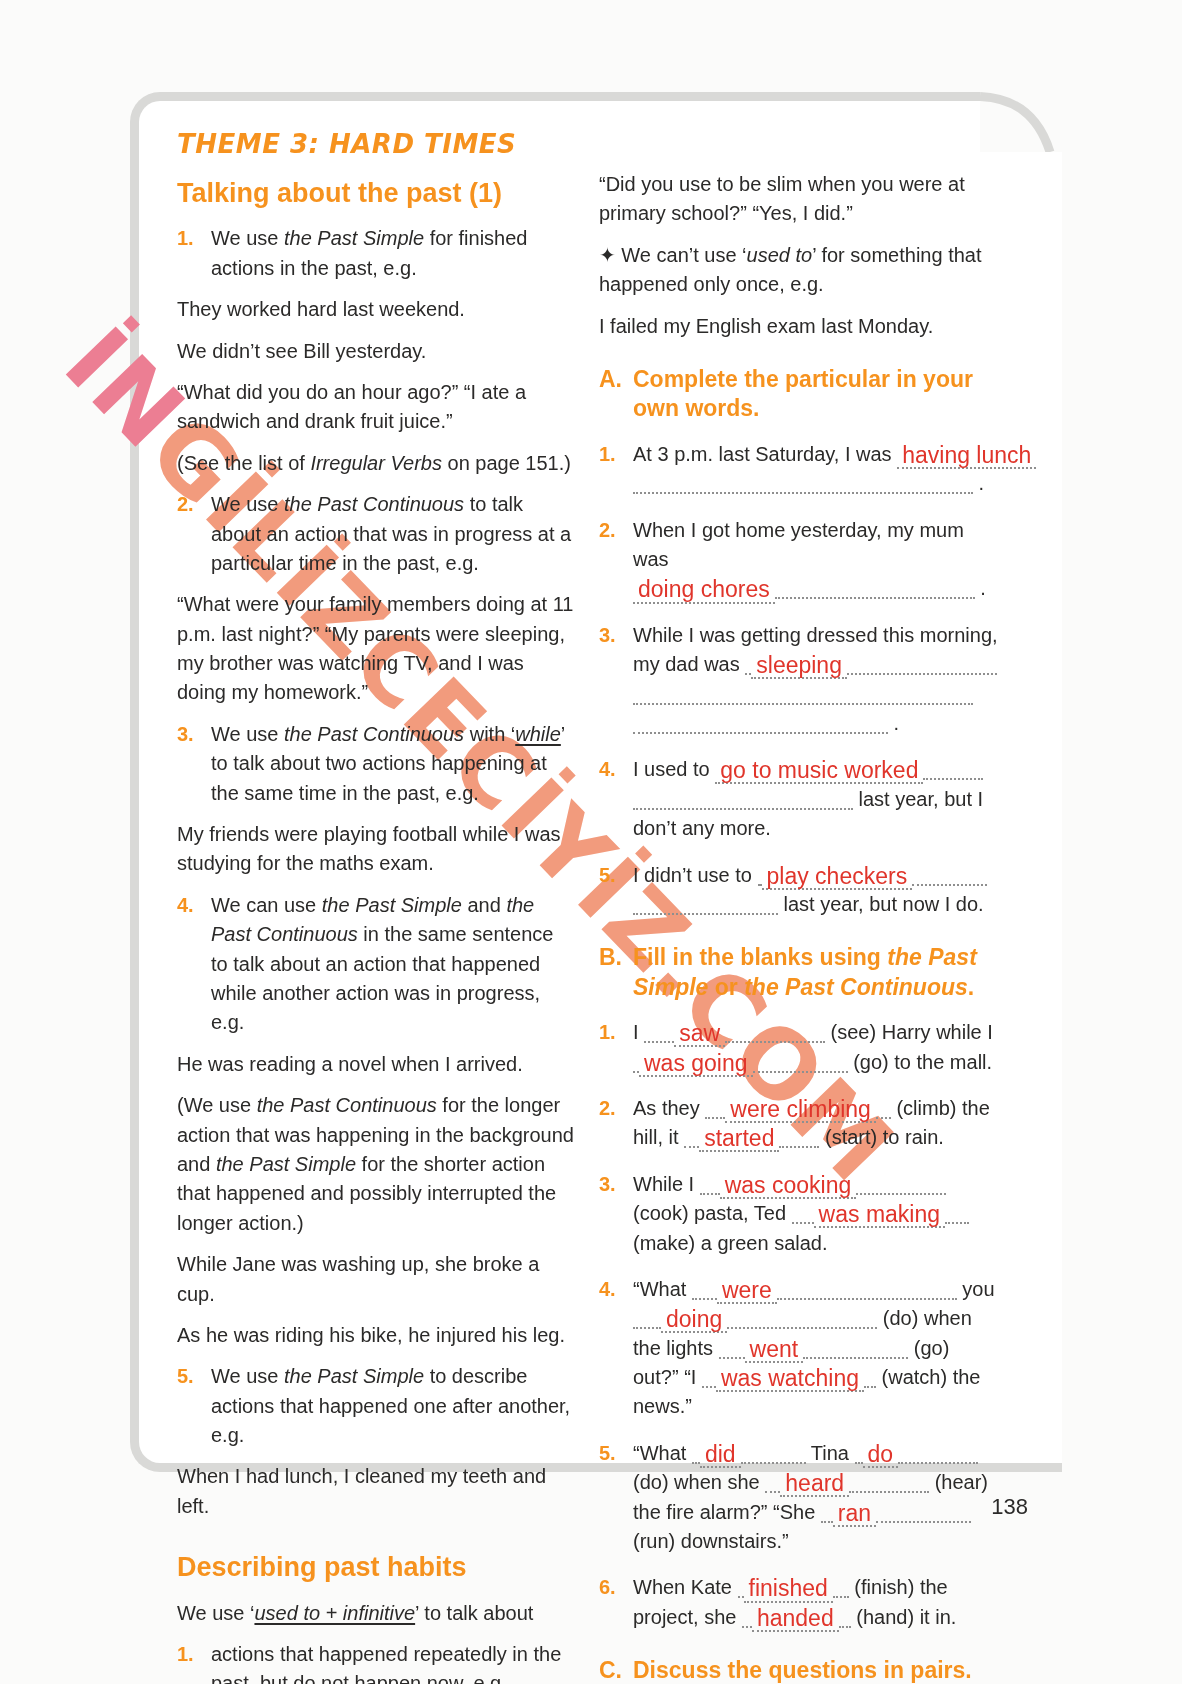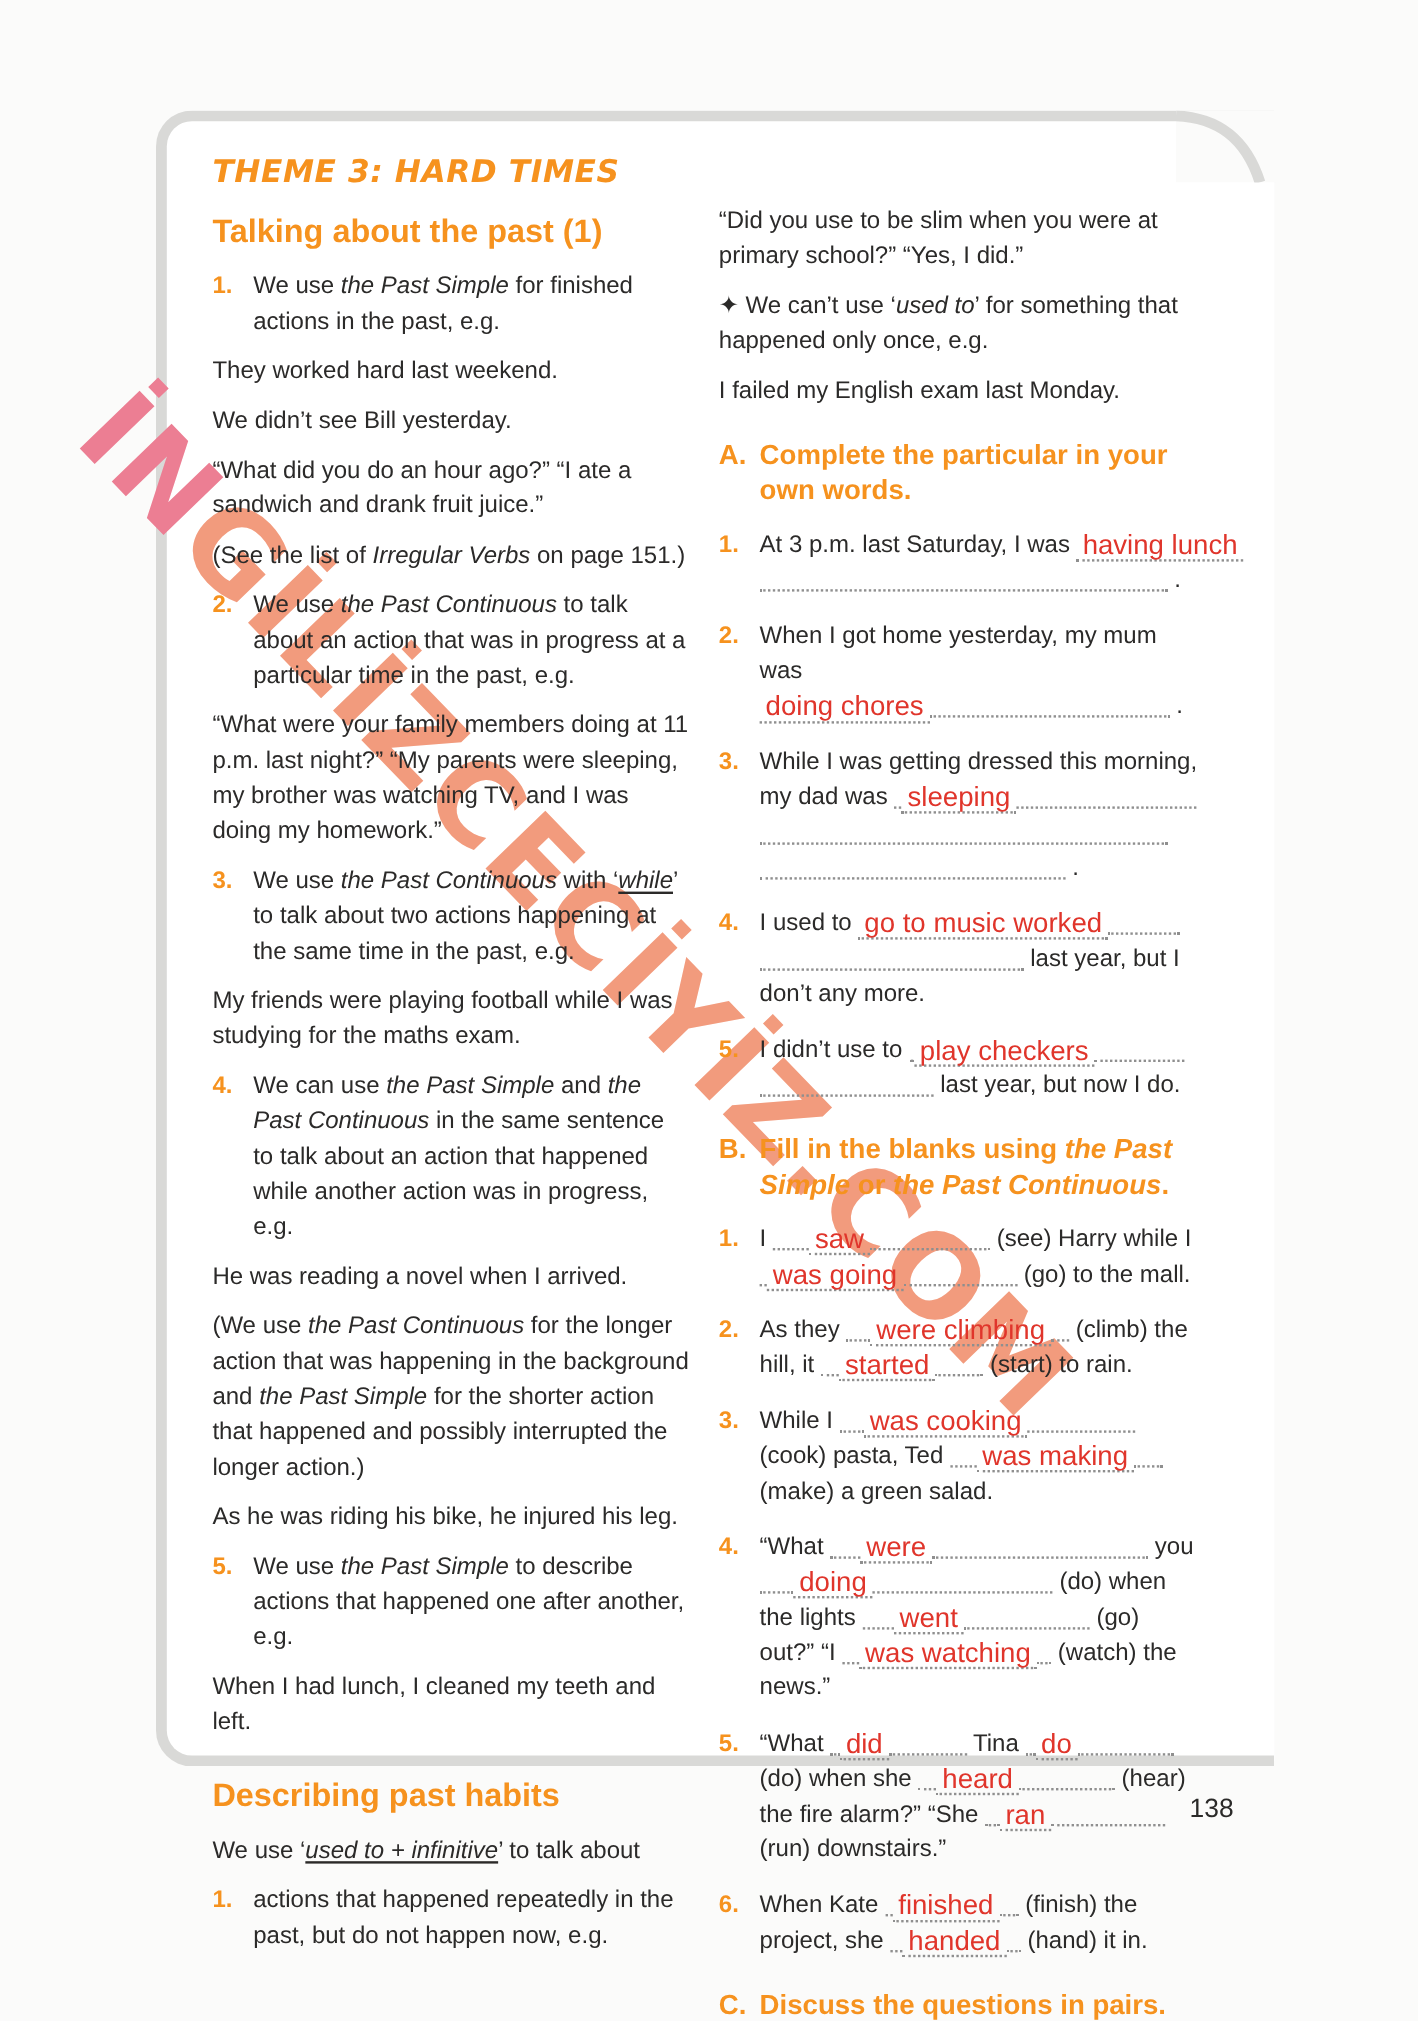--- a/index.html
+++ b/index.html
@@ -109,20 +109,21 @@
             <span class="num">3.</span>
             <div class="li-body"><span>We use </span><span class="i">the Past Continuous</span><span> with ‘</span><span class="iu">while</span><span>’ to talk about two actions happening at the same time in the past, e.g.</span></div>
           </div>
           <p class="para"><span>My friends were playing football while I was studying for the maths exam.</span></p>
           <div class="li">
             <span class="num">4.</span>
             <div class="li-body"><span>We can use </span><span class="i">the Past Simple</span><span> and </span><span class="i">the Past Continuous</span><span> in the same sentence to talk about an action that happened while another action was in progress, e.g.</span></div>
           </div>
           <p class="para"><span>He was reading a novel when I arrived.</span></p>
           <p class="para"><span>(We use </span><span class="i">the Past Continuous</span><span> for the longer action that was happening in the background and </span><span class="i">the Past Simple</span><span> for the shorter action that happened and possibly interrupted the longer action.)</span></p>
+          <p class="para"><span>While Jane was washing up, she broke a cup.</span></p>
           <p class="para"><span>As he was riding his bike, he injured his leg.</span></p>
           <div class="li">
             <span class="num">5.</span>
             <div class="li-body"><span>We use </span><span class="i">the Past Simple</span><span> to describe actions that happened one after another, e.g.</span></div>
           </div>
           <p class="para"><span>When I had lunch, I cleaned my teeth and left.</span></p>
           <h2 class="h2">Describing past habits</h2>
           <p class="para"><span>We use ‘</span><span class="iu">used to + infinitive</span><span>’ to talk about</span></p>
           <div class="li">
             <span class="num">1.</span>

